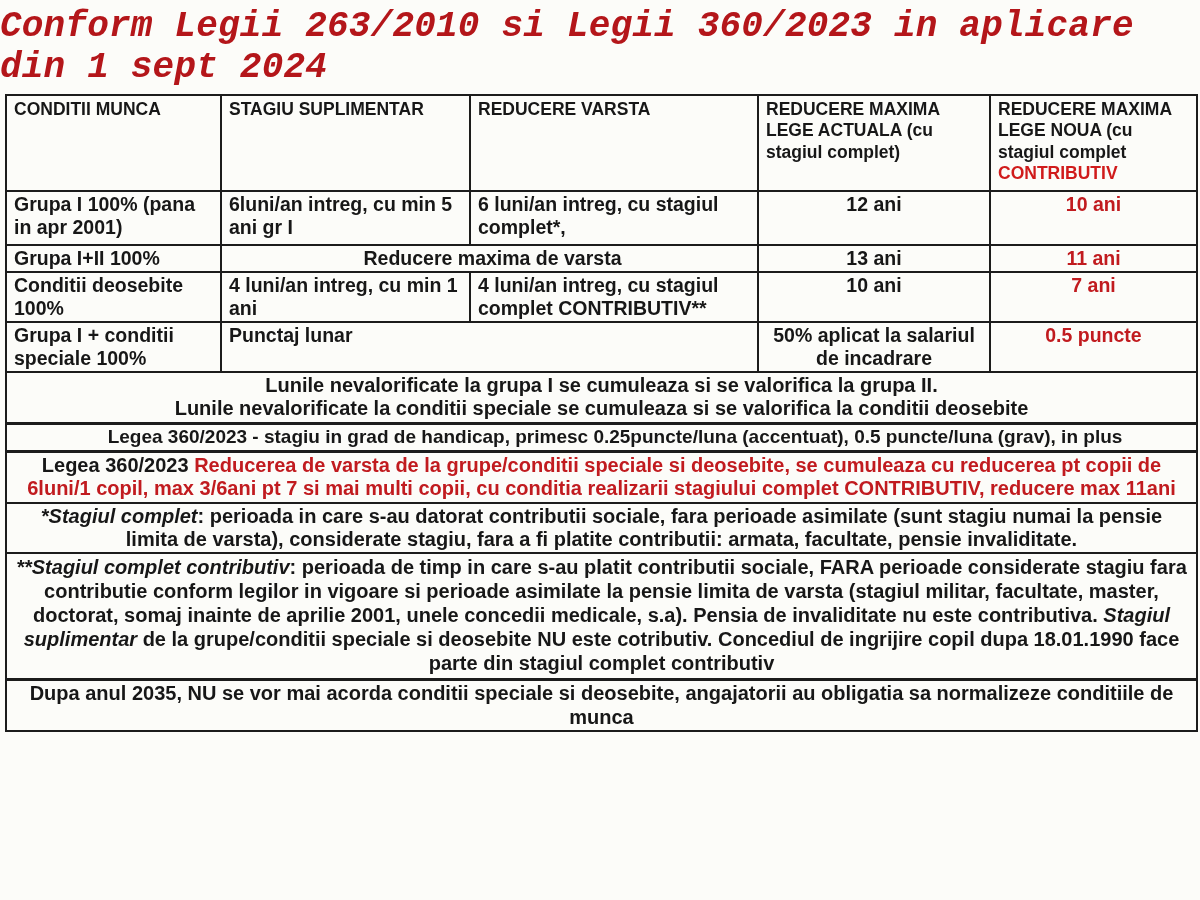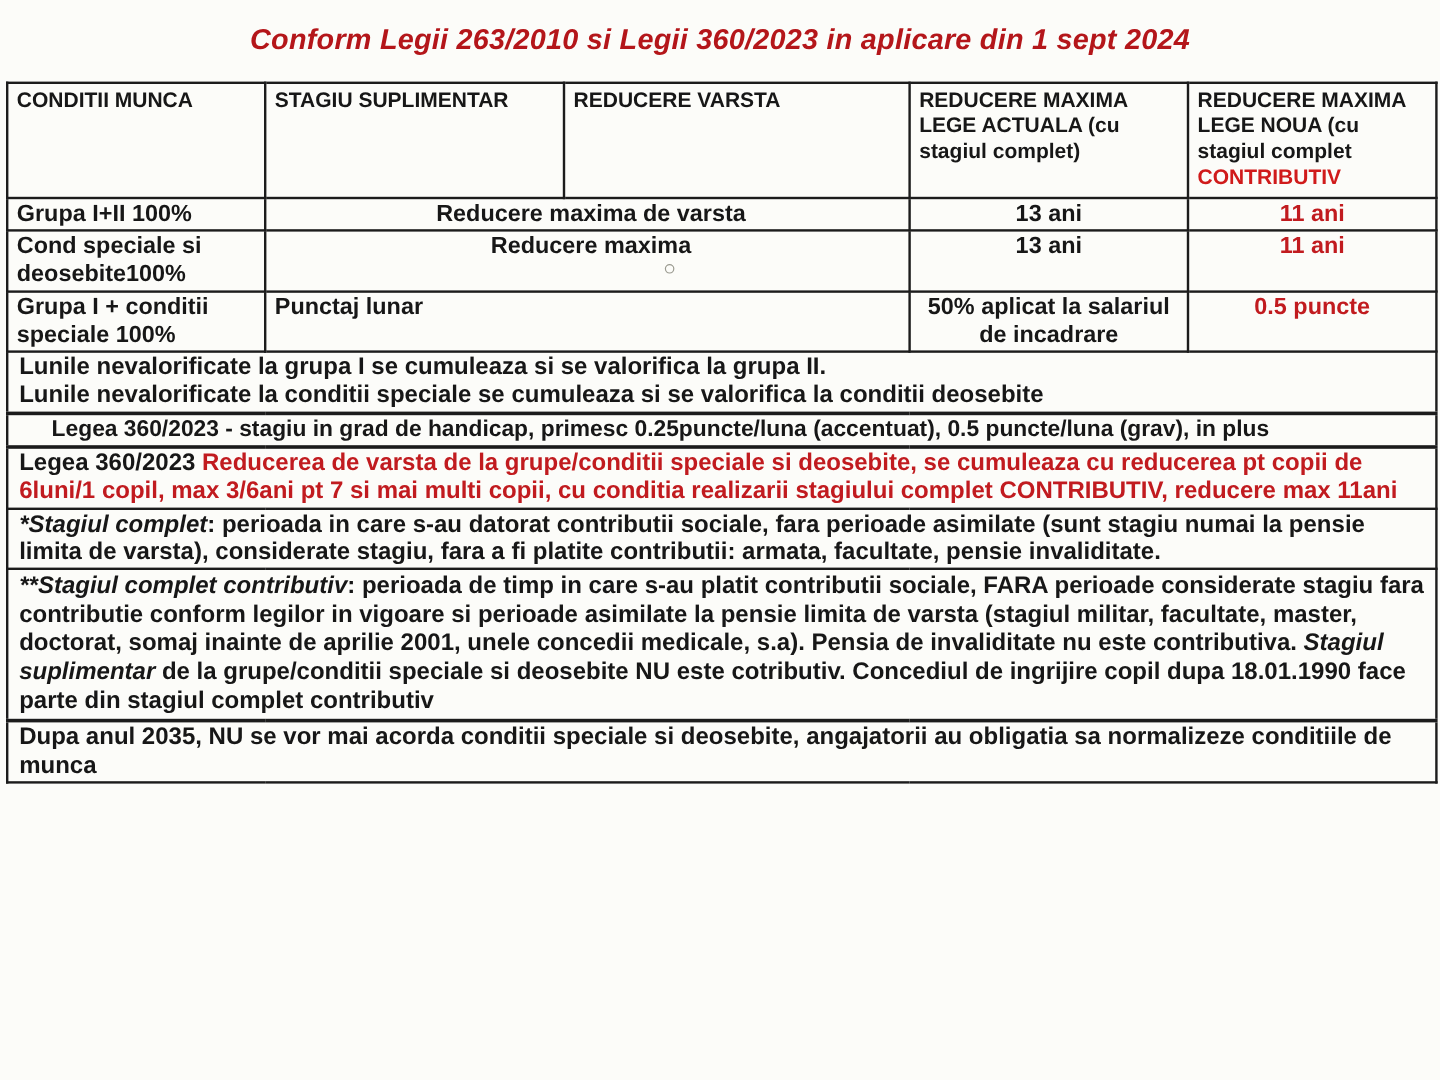--- a/index.html
+++ b/index.html
@@ -2,22 +2,22 @@
 <html><head>
 <meta charset="utf-8">
 <style>
   html,body{margin:0;padding:0;}
   body{
     width:1200px;height:900px;overflow:hidden;
     background:#fcfcf9;color:#171717;
     font-family:"Liberation Sans",sans-serif;font-weight:700;
   }
   .title{
-    height:68px;display:flex;align-items:center;justify-content:center;
-    font-style:italic;font-size:24px;letter-spacing:.2px;color:#b4161a;
+    height:94px;display:flex;align-items:center;justify-content:center;
+    font-style:italic;font-size:36px;letter-spacing:.2px;color:#b4161a;font-family:Liberation Mono, monospace;
   }
   table.main{
     border-collapse:collapse;table-layout:fixed;
     width:1190px;margin:0 5px;
   }
   col.c1{width:215px}col.c2{width:249px}col.c3{width:288px}col.c4{width:232px}col.c5{width:207px}
   th,td{
     border:2px solid #1c1c1c;vertical-align:top;
     padding:1px 7px;line-height:1.18;text-align:left;
     overflow:hidden;
@@ -30,21 +30,21 @@
   .red-block{display:block;color:#d01b1b;}
   tr.r1 td{height:50px}
   tr.r2 td{height:43px}
   tr.r3 td{height:21px}
   tr.r4 td{height:44px}
   tr.r5 td{height:45px}
   tr.r6 td{height:47px}
   tr.r7 td{height:44px}
   tr.r8 td{height:70px}
   .span-center{text-align:center;position:relative;padding-left:13px;}
-  .notes-row td{font-size:20px;line-height:1.17;padding:1px 9px;}
+  .notes-row td{font-size:20px;line-height:1.17;padding:1px 9px;text-align:center;}
   tr.n1 td{height:44px;border-bottom-width:3px;}
   tr.n2 td{height:23px;font-size:19px;border-bottom-width:3px;padding-left:36px;}
   tr.n3 td{height:46px;}
   tr.n4 td{height:44px;}
   tr.n5 td{height:122px;line-height:1.2;}
   tr.n6 td{height:35px;border-top-width:3px;}
   .ital{font-style:italic;}
   .artifact-dot{
     position:absolute;left:62%;top:27px;width:6px;height:6px;
     border:1px solid #9a9a90;border-radius:50%;
@@ -66,37 +66,45 @@
 
   <tbody>
       <tr>
     <th class="left">CONDITII MUNCA</th>
     <th>STAGIU SUPLIMENTAR</th>
     <th>REDUCERE VARSTA</th>
     <th>REDUCERE MAXIMA LEGE ACTUALA (cu stagiul complet)</th>
     <th><span>REDUCERE MAXIMA LEGE NOUA (cu stagiul complet</span> <span class="red-block">CONTRIBUTIV</span></th>
   </tr>
 
+  <tr class="r1">
+    <td>Grupa I  100% (pana in apr 2001)</td>
+    <td>6luni/an intreg, cu min 5 ani gr I</td>
+    <td>6 luni/an intreg, cu stagiul complet*,</td>
+    <td class="num">12 ani</td>
+    <td class="num red">10 ani</td>
+  </tr>
 
 
   <tr class="r3">
     <td>Grupa I+II 100%</td>
     <td class="span-center" colspan="2">Reducere maxima de varsta</td>
     <td class="num">13 ani</td>
     <td class="num red">11 ani</td>
   </tr>
 
 
+  <tr class="r5">
+    <td>Conditii deosebite 100%</td>
+    <td>4 luni/an intreg, cu min 1 ani</td>
+    <td>4 luni/an intreg, cu stagiul complet CONTRIBUTIV**</td>
+    <td class="num">10 ani</td>
+    <td class="num red">7 ani</td>
+  </tr>
 
-  <tr class="r6">
-    <td>Cond speciale si deosebite100%</td>
-    <td class="span-center" colspan="2"><span>Reducere maxima</span><span class="artifact-dot"></span></td>
-    <td class="num">13 ani</td>
-    <td class="num red">11 ani</td>
-  </tr>
 
   <tr class="r7">
     <td>Grupa I + conditii speciale 100%</td>
     <td colspan="2">Punctaj lunar</td>
     <td class="num">50% aplicat la salariul de incadrare</td>
     <td class="num red">0.5 puncte</td>
   </tr>
 
 
   <tr class="notes-row n1">

